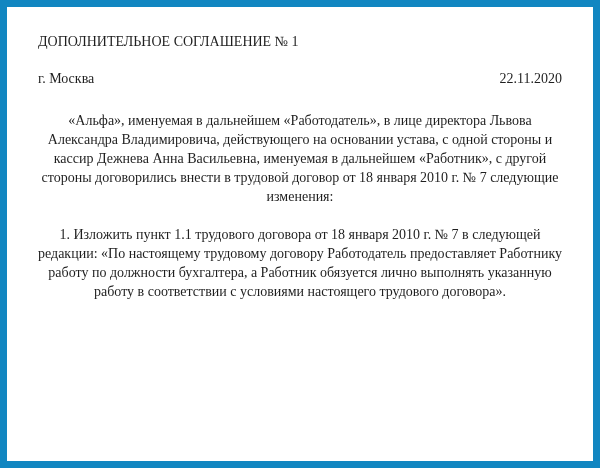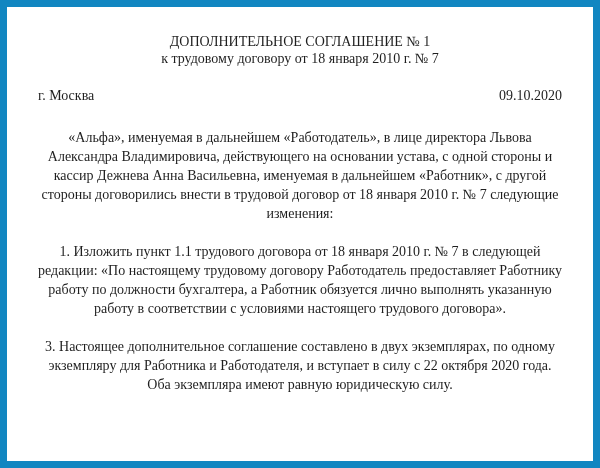--- a/index.html
+++ b/index.html
@@ -15,21 +15,21 @@
   }
   .page {
     width: 600px; height: 468px;
     border: 7px solid var(--frame);
     background: var(--paper);
     color: var(--ink);
     padding: 26px 31px 20px 31px;
     overflow: hidden;
   }
   .title-block {
-    text-align: center;
+    text-align: left;
     line-height: 17px;
     font-size: 14px;
     margin-bottom: 19px;
   }
   .meta-row {
     display: flex;
     justify-content: space-between;
     font-size: 14px;
     line-height: 19px;
     margin-bottom: 23px;
@@ -41,27 +41,25 @@
     margin-bottom: 19px;
   }
 </style>
 </head>
 <body>
 
 <div class="page">
 
   <div class="title-block">
     <div>ДОПОЛНИТЕЛЬНОЕ СОГЛАШЕНИЕ № 1</div>
-    <div>к трудовому договору от 18 января 2010 г. № 7</div>
   </div>
 
   <div class="meta-row">
     <span>г. Москва</span>
-    <span>09.10.2020</span>
+    <span>22.11.2020</span>
   </div>
 
   <div class="body-text">
     <p>«Альфа», именуемая в дальнейшем «Работодатель», в лице директора Львова Александра Владимировича, действующего на основании устава, с одной стороны и кассир Дежнева Анна Васильевна, именуемая в дальнейшем «Работник», с другой стороны договорились внести в трудовой договор от 18 января 2010 г. № 7 следующие изменения:</p>
     <p>1. Изложить пункт 1.1 трудового договора от 18 января 2010 г. № 7 в следующей редакции: «По настоящему трудовому договору Работодатель предоставляет Работнику работу по должности бухгалтера, а Работник обязуется лично выполнять указанную работу в соответствии с условиями настоящего трудового договора».</p>
-    <p>3. Настоящее дополнительное соглашение составлено в двух экземплярах, по одному экземпляру для Работника и Работодателя, и вступает в силу с 22 октября 2020 года. Оба экземпляра имеют равную юридическую силу.</p>
   </div>
 
 </div>
 
 </body></html>

